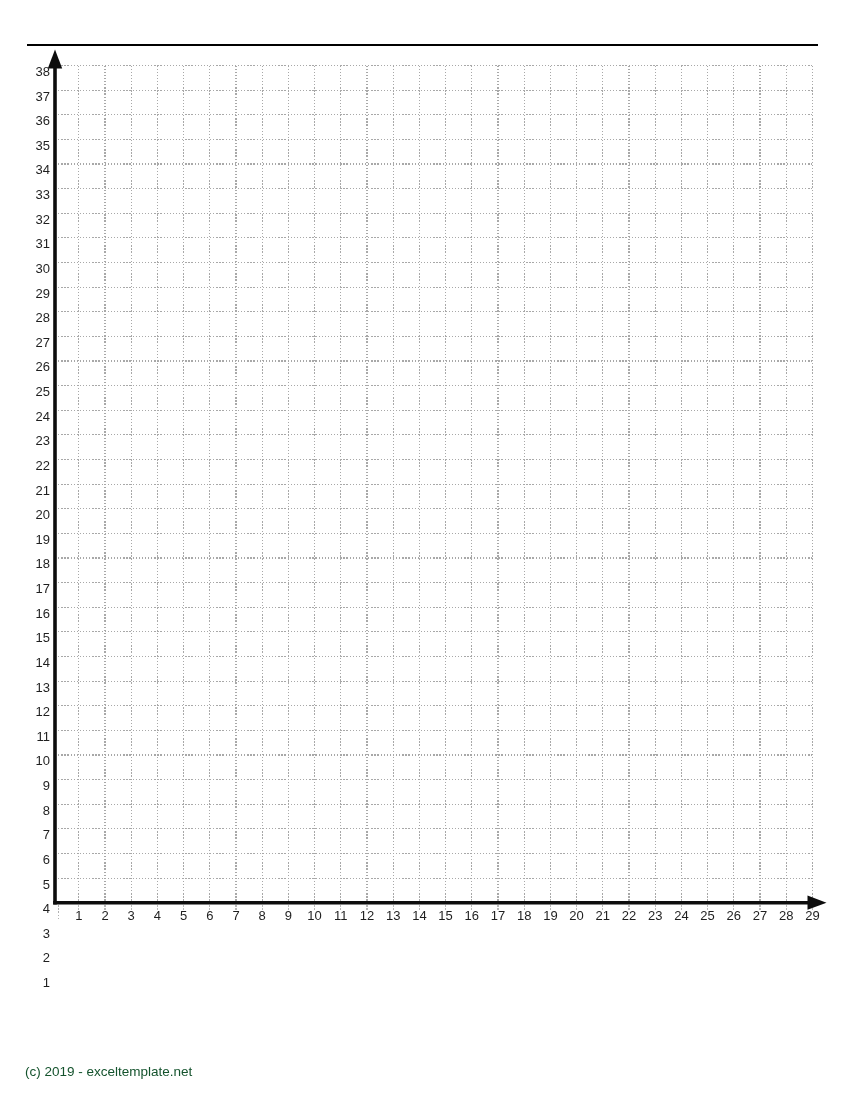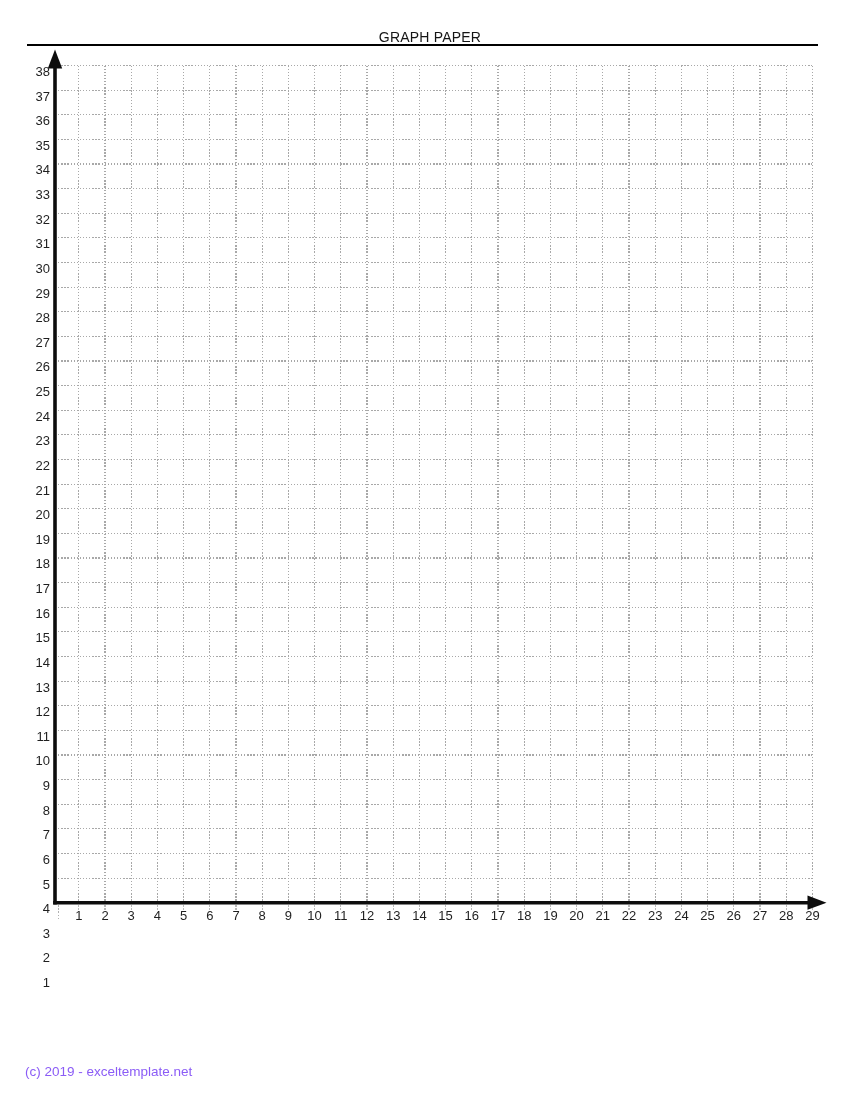--- a/index.html
+++ b/index.html
@@ -33,33 +33,32 @@
   .grid-svg {
     position: absolute;
     left: 0;
     top: 0;
   }
   .copyright {
     position: absolute;
     left: 25px;
     top: 1064px;
     font-size: 13.5px;
-    color: #8b5cf6;
+    color: #14532d;
   }
   text.ticklabel {
     font-family: "Liberation Sans", "DejaVu Sans", sans-serif;
     font-size: 13px;
     fill: #1f1f1f;
   }
 </style>
 </head>
 <body>
 
 <div class="page">
-  <div class="title">GRAPH PAPER</div>
   <div class="title-rule"></div>
   <svg class="grid-svg" id="grid-svg" width="860" height="1010" viewBox="0 0 860 1010">
       <line x1="55" y1="65.5" x2="812.4" y2="65.5" stroke="#a8a8a8" stroke-width="1.1" stroke-dasharray="1.3 1.8" shape-rendering="crispEdges" opacity="1"></line>
       <line x1="55" y1="90.12352941176471" x2="812.4" y2="90.12352941176471" stroke="#a8a8a8" stroke-width="1.1" stroke-dasharray="1.3 1.8" shape-rendering="crispEdges" opacity="1"></line>
       <line x1="55" y1="114.74705882352941" x2="812.4" y2="114.74705882352941" stroke="#a8a8a8" stroke-width="1.1" stroke-dasharray="1.3 1.8" shape-rendering="crispEdges" opacity="1"></line>
       <line x1="55" y1="139.37058823529412" x2="812.4" y2="139.37058823529412" stroke="#a8a8a8" stroke-width="1.1" stroke-dasharray="1.3 1.8" shape-rendering="crispEdges" opacity="1"></line>
       <line x1="55" y1="163.99411764705883" x2="812.4" y2="163.99411764705883" stroke="#a8a8a8" stroke-width="1.1" stroke-dasharray="1.3 1.8" shape-rendering="crispEdges" opacity="1"></line>
       <line x1="55" y1="188.61764705882354" x2="812.4" y2="188.61764705882354" stroke="#a8a8a8" stroke-width="1.1" stroke-dasharray="1.3 1.8" shape-rendering="crispEdges" opacity="1"></line>
       <line x1="55" y1="213.24117647058824" x2="812.4" y2="213.24117647058824" stroke="#a8a8a8" stroke-width="1.1" stroke-dasharray="1.3 1.8" shape-rendering="crispEdges" opacity="1"></line>
       <line x1="55" y1="237.86470588235295" x2="812.4" y2="237.86470588235295" stroke="#a8a8a8" stroke-width="1.1" stroke-dasharray="1.3 1.8" shape-rendering="crispEdges" opacity="1"></line>

